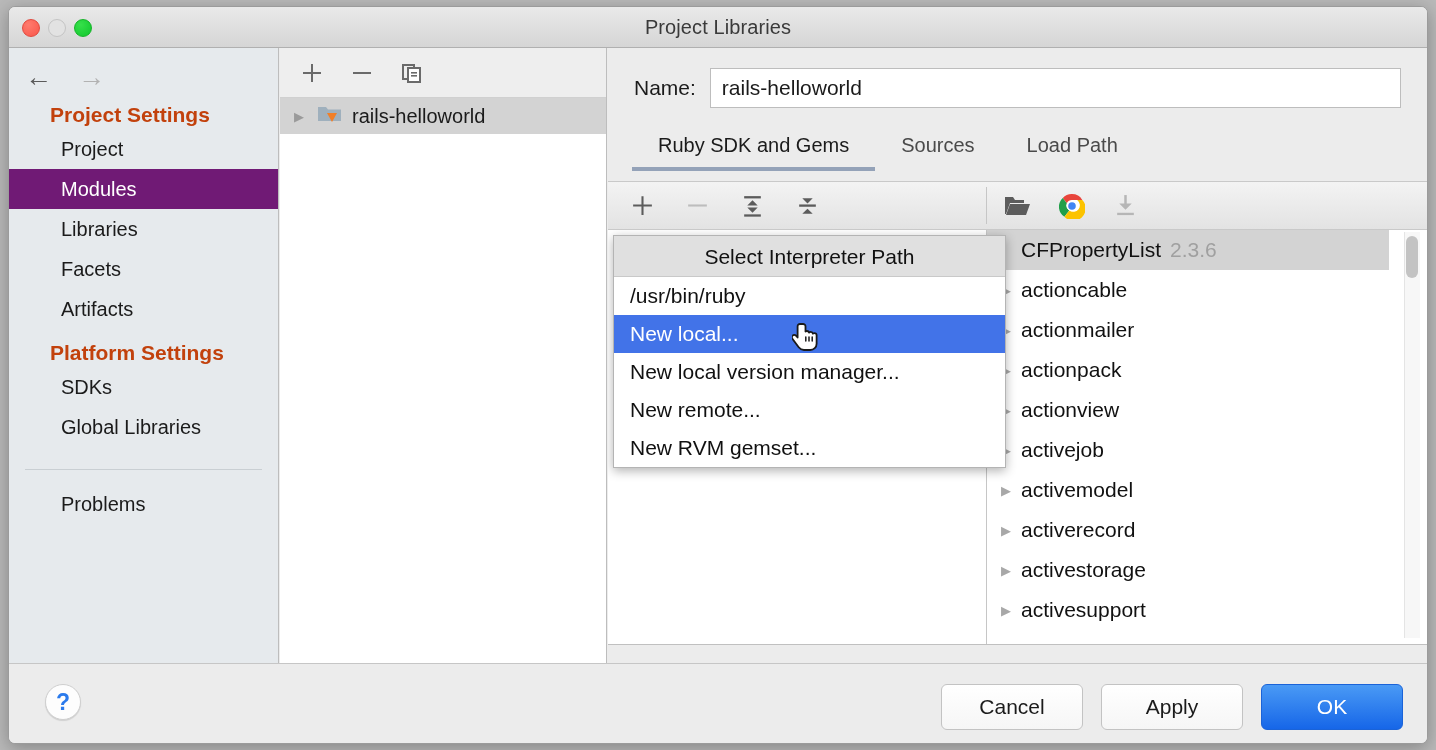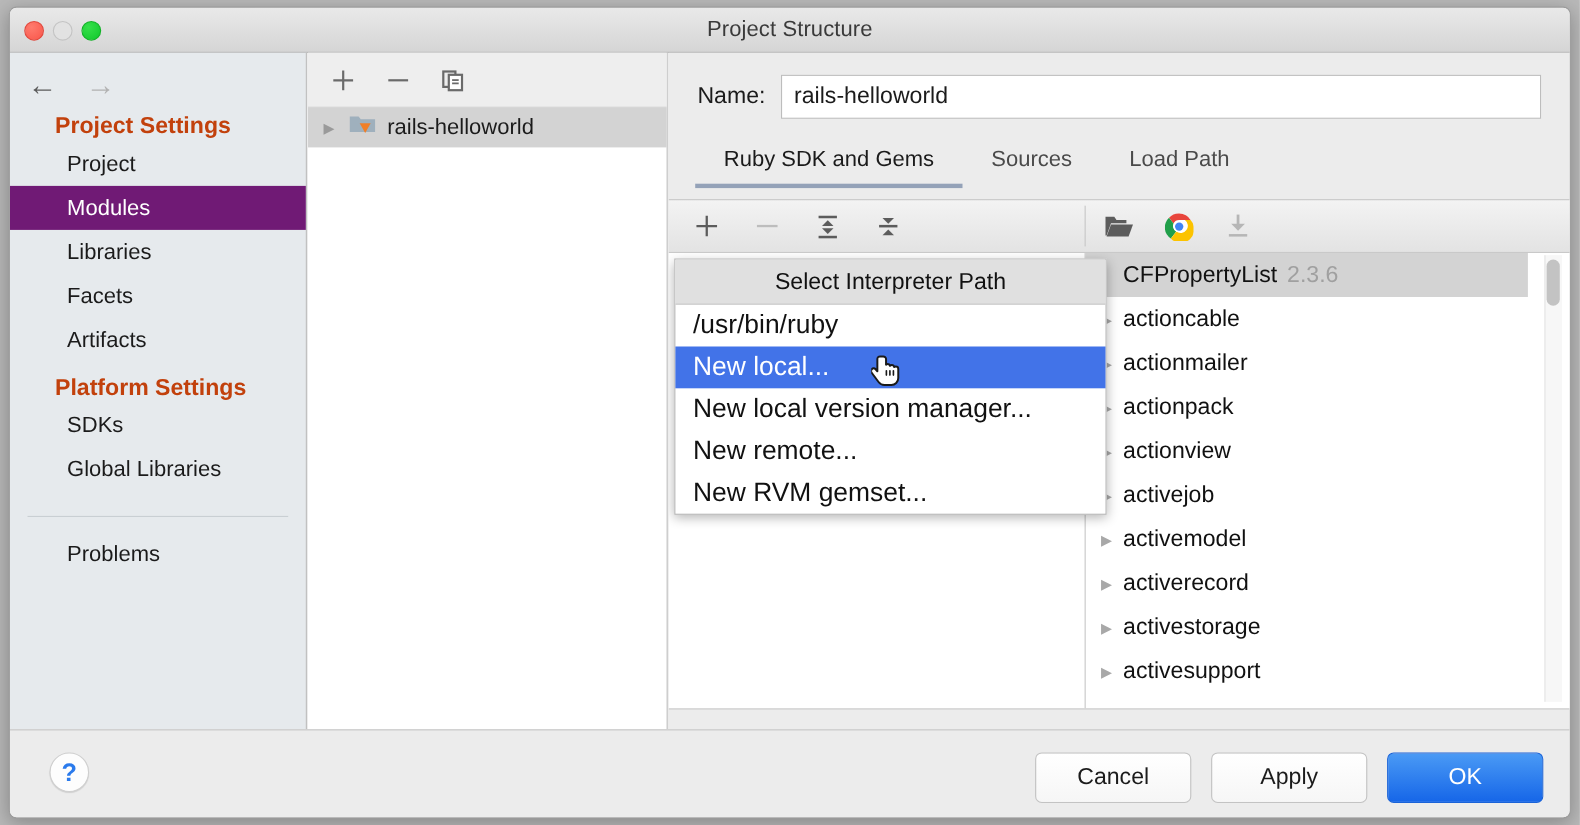--- a/index.html
+++ b/index.html
@@ -166,21 +166,21 @@
     z-index: 40;
   }
   .menu-title {
     height: 41px; line-height: 41px; text-align: center;
     background: #e0e0e0; border-bottom: 1px solid #c9c9c9;
     font-size: 21px; color: #111;
   }
   .menu-item {
     height: 38px; line-height: 38px;
     padding-left: 16px;
-    font-size: 24px; color: #111;
+    font-size: 21px; color: #111;
   }
   .menu-item.hi { background: #4273e8; color: #fff; }
   .cursor { position: absolute; left: 178px; top: 86px; z-index: 50; }
 
   
   .footer {
     position: absolute; left: 0; right: 0; bottom: 0;
     height: 82px; background: #ececec;
     border-top: 1px solid #c6c6c6;
   }
@@ -210,21 +210,21 @@
 <body>
 
 <div class="window">
 
   <div class="titlebar">
     <div class="lights">
       <div class="light close"></div>
       <div class="light min"></div>
       <div class="light max"></div>
     </div>
-    <div class="title">Project Structure</div>
+    <div class="title">Project Libraries</div>
   </div>
 
   <div class="body">
 
     <div class="sidebar">
       <div class="navarrows">
         <div class="arrow back">←</div>
         <div class="arrow fwd">→</div>
       </div>
 

